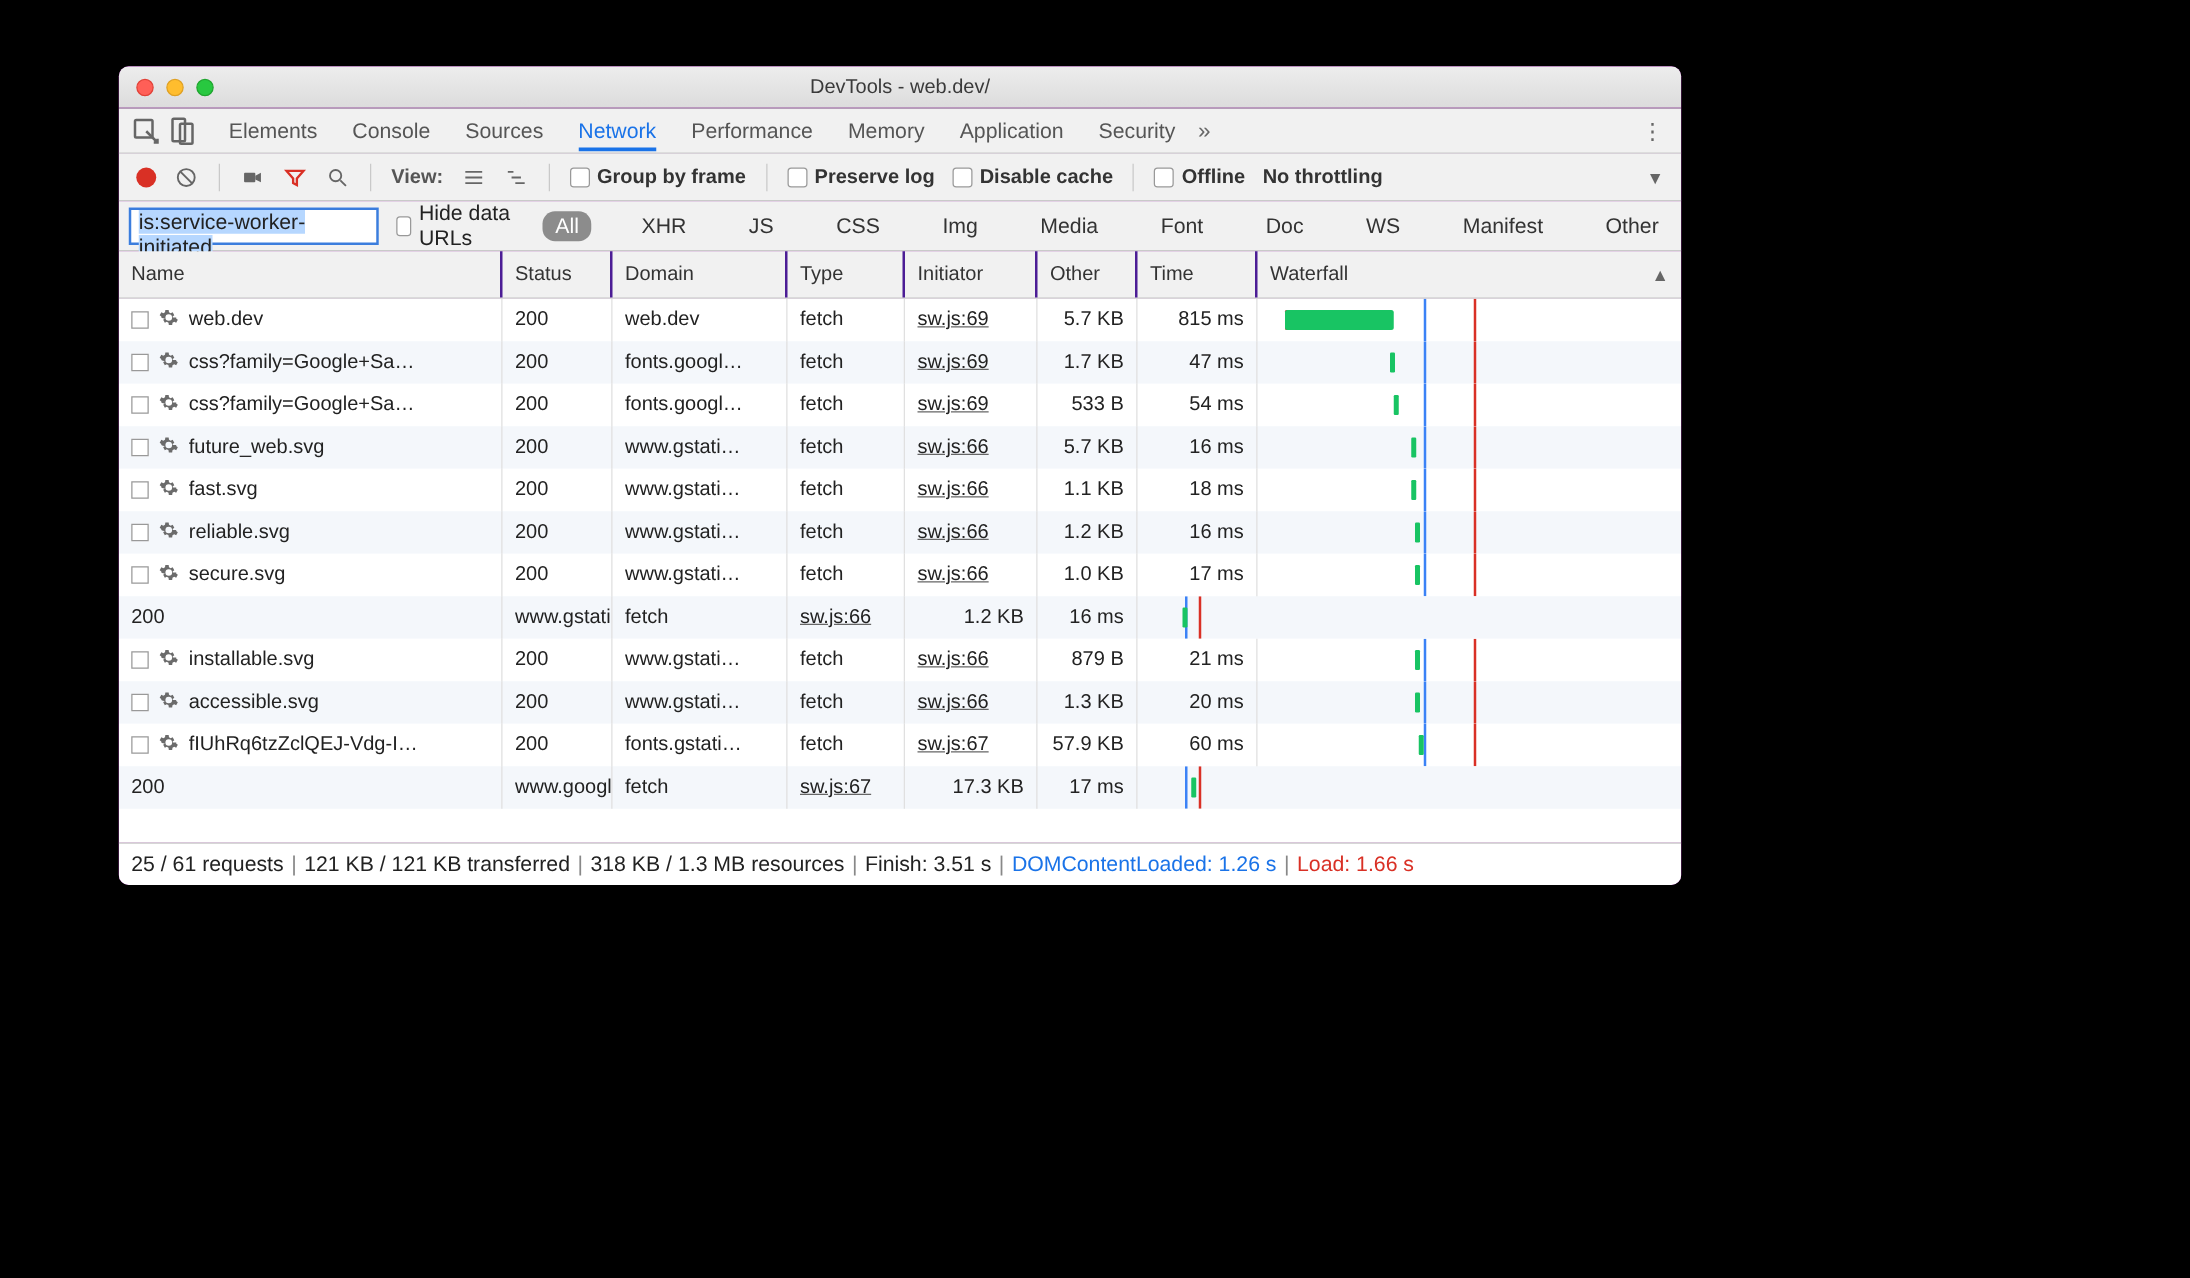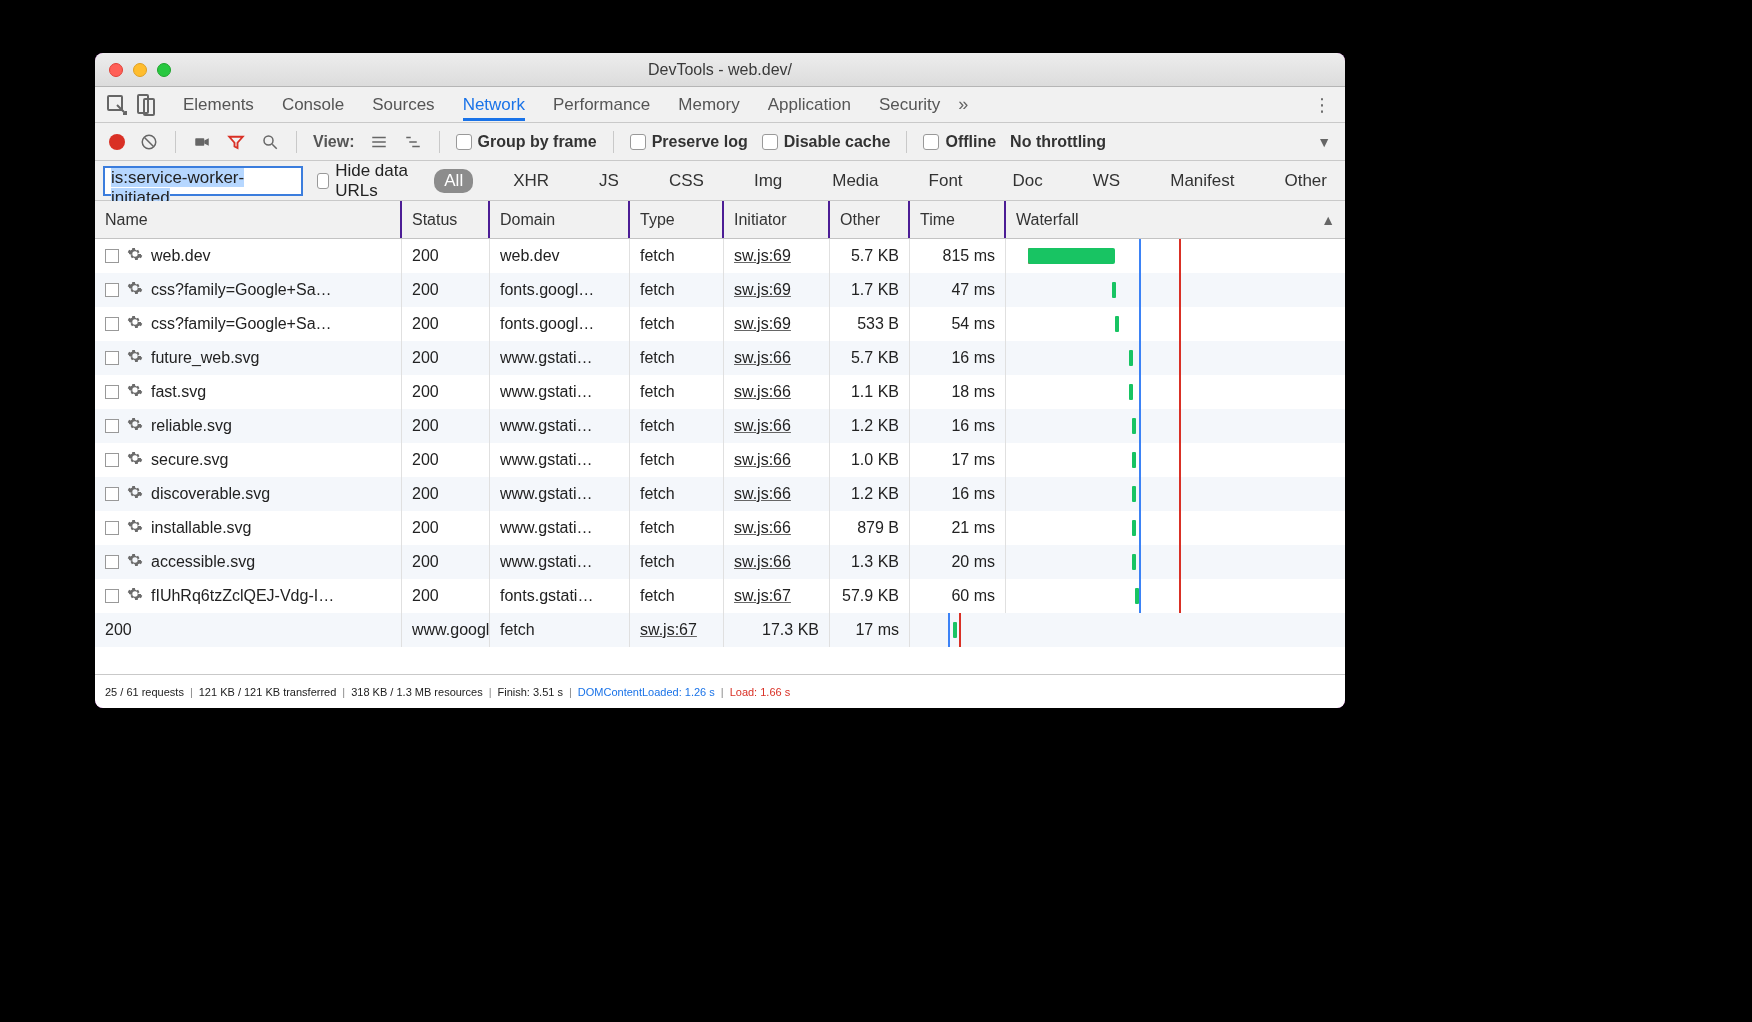--- a/index.html
+++ b/index.html
@@ -132,21 +132,21 @@
   .bar { position:absolute; top:9px; height:16px; border-radius:2px; }
   .tick { position:absolute; top:9px; height:16px; width:4px; border-radius:1px; }
 
   .statusbar {
     height: 34px;
     background: #fff;
     border-top: 1px solid #c9c9c9;
     display:flex;
     align-items:center;
     padding: 0 10px;
-    font-size: 11px;
+    font-size: 17px;
     gap: 6px;
   }
   .statusbar .pipe { color:#888; }
   .dcl { color:#1a73e8; }
   .load { color:#d93025; }
 </style>
 </head>
 <body>
 
 <div class="window">
@@ -464,27 +464,20 @@
         <div class="cell num">17 ms</div>
         <div class="cell">
           <div class="wf">
             <div class="vline-blue" style="left: 39%;"></div>
             <div class="vline-red" style="left: 51%;"></div>
             <div class="tick" style="left: 37%; background: rgb(24, 196, 99);"></div>
           </div>
         </div>
       </div>
       <div class="row">
-        <div class="cell namecell">
-          <span class="chk"></span>
-          <span class="gear"><svg viewBox="0 0 24 24" fill="currentColor">
-              <path d="M12 8a4 4 0 100 8 4 4 0 000-8zm9 4a7 7 0 01-.1 1.2l2 1.6-2 3.4-2.4-1a7 7 0 01-2 1.2l-.4 2.6h-4l-.4-2.6a7 7 0 01-2-1.2l-2.4 1-2-3.4 2-1.6A7 7 0 013 12c0-.4 0-.8.1-1.2l-2-1.6 2-3.4 2.4 1a7 7 0 012-1.2L7.9 3h4l.4 2.6a7 7 0 012 1.2l2.4-1 2 3.4-2 1.6c.1.4.1.8.1 1.2z"></path>
-            </svg></span>
-          <span style="overflow:hidden;text-overflow:ellipsis;">discoverable.svg</span>
-        </div>
         <div class="cell">200</div>
         <div class="cell">www.gstati…</div>
         <div class="cell">fetch</div>
         <div class="cell">
           <span class="linklike">sw.js:66</span>
         </div>
         <div class="cell num">1.2 KB</div>
         <div class="cell num">16 ms</div>
         <div class="cell">
           <div class="wf">

